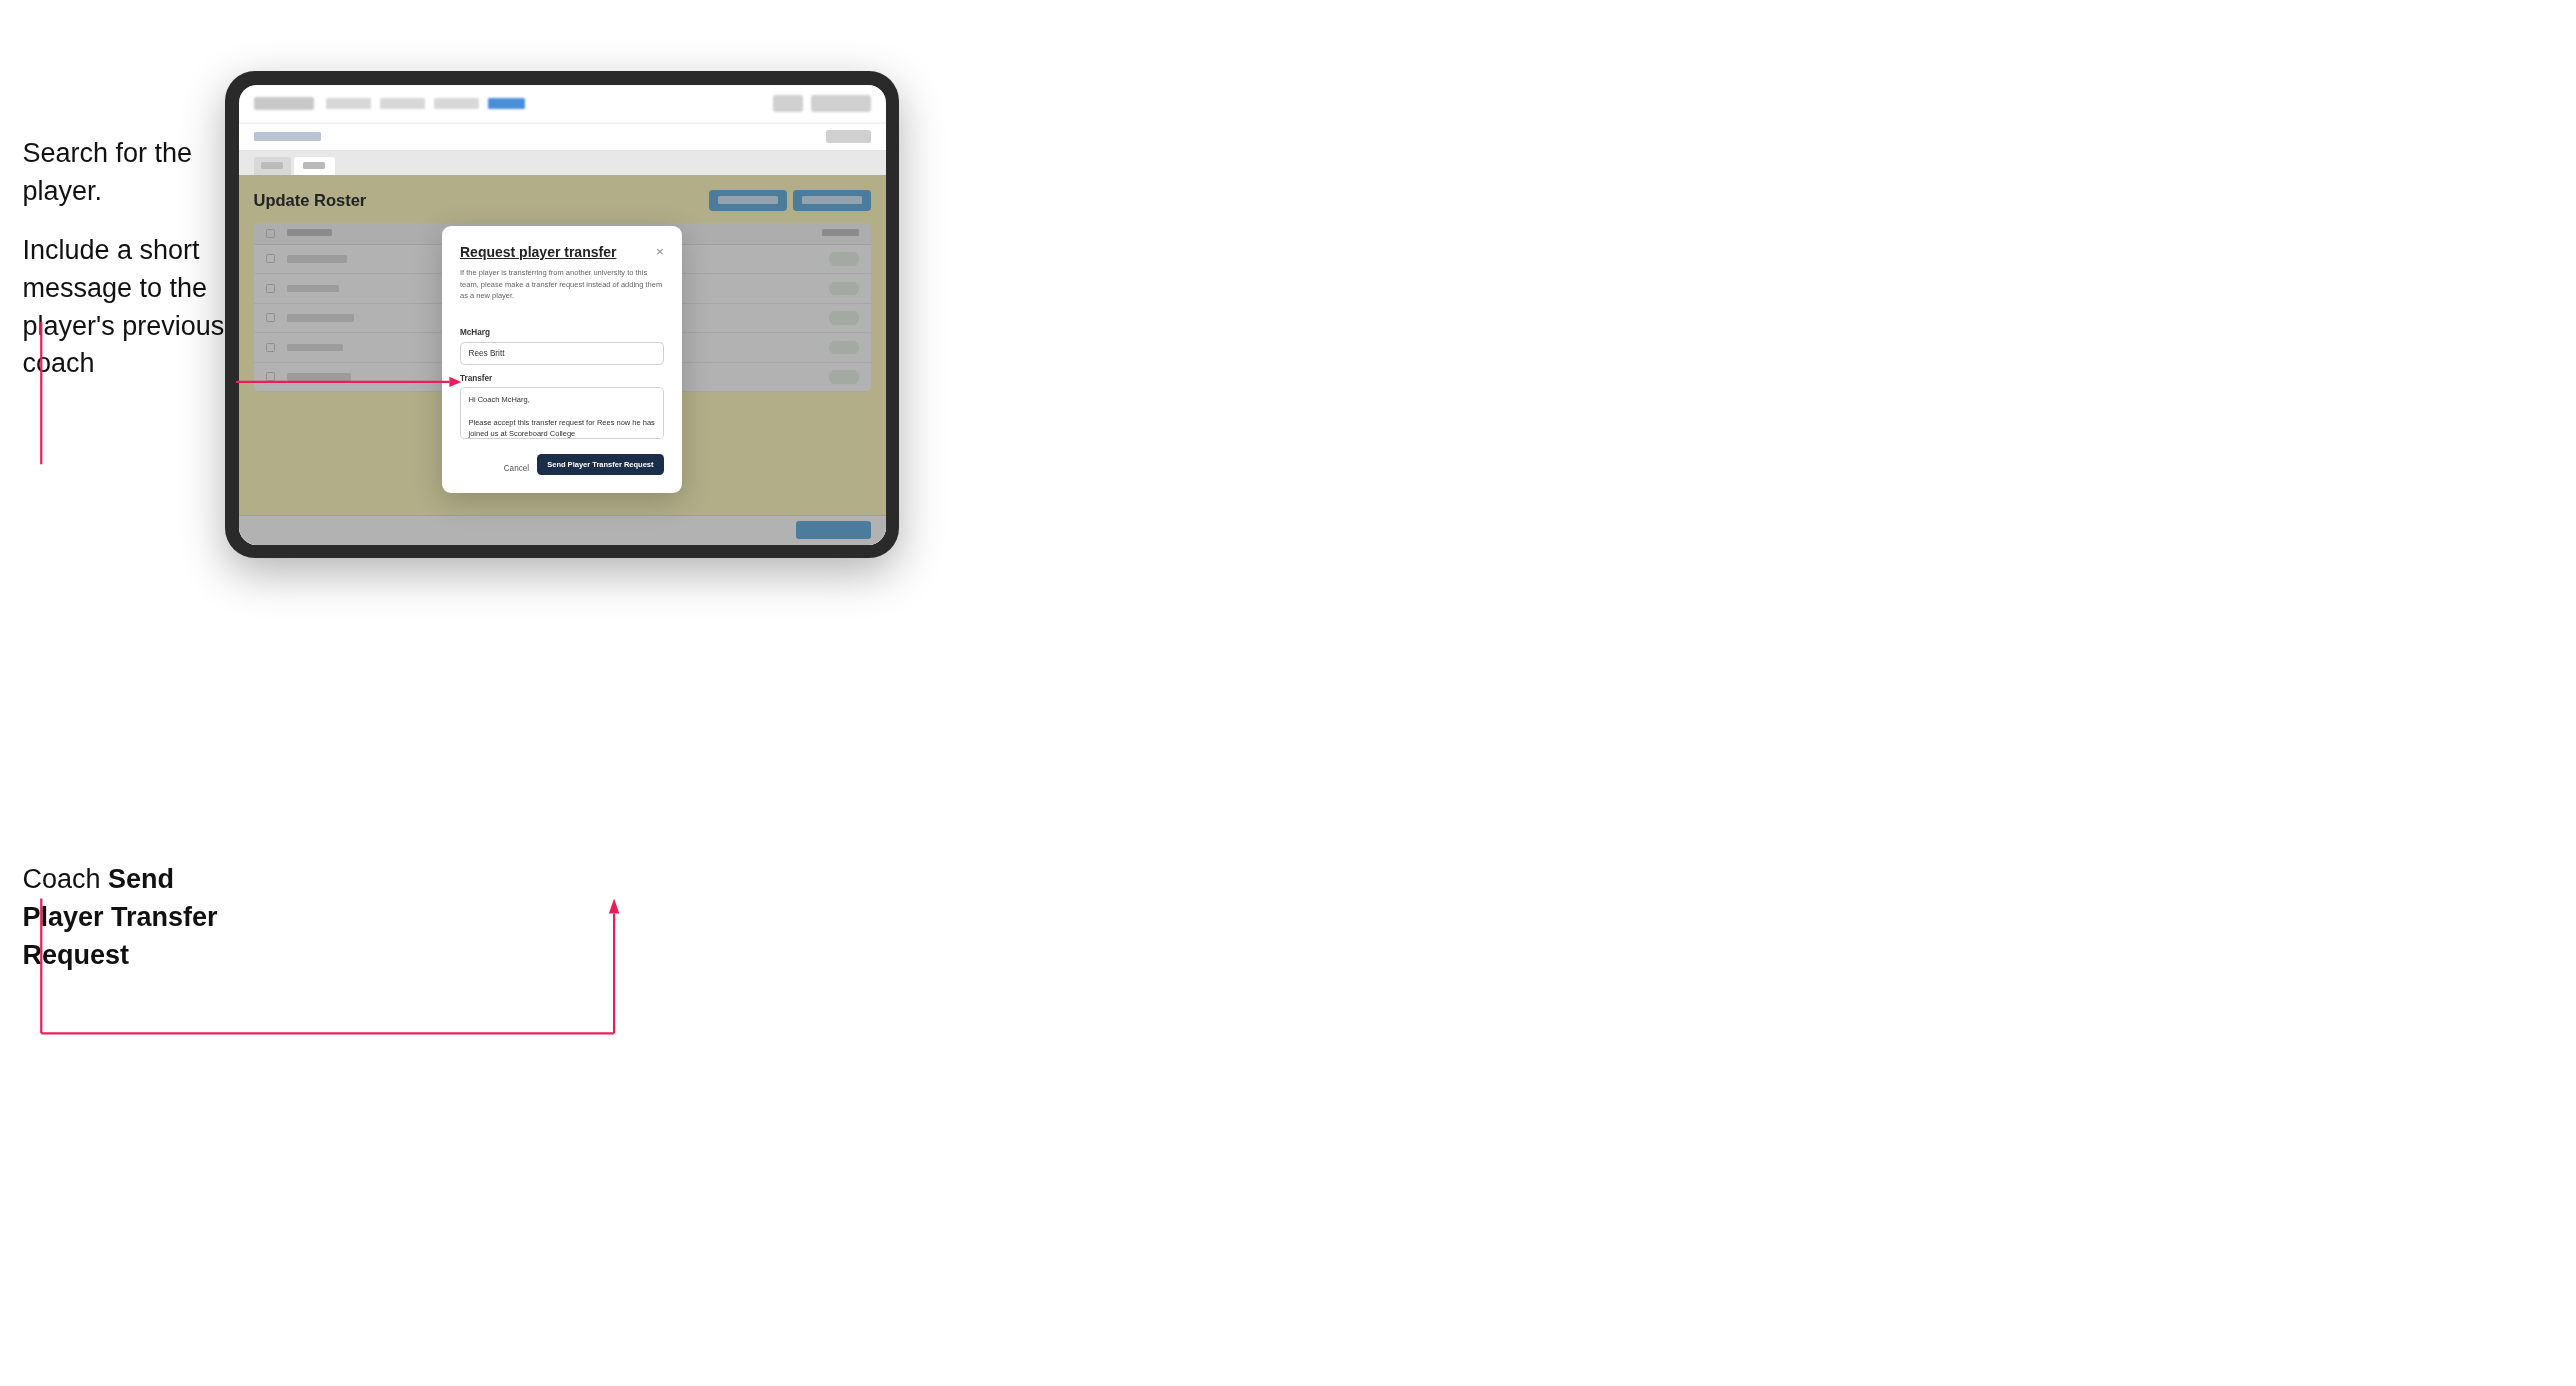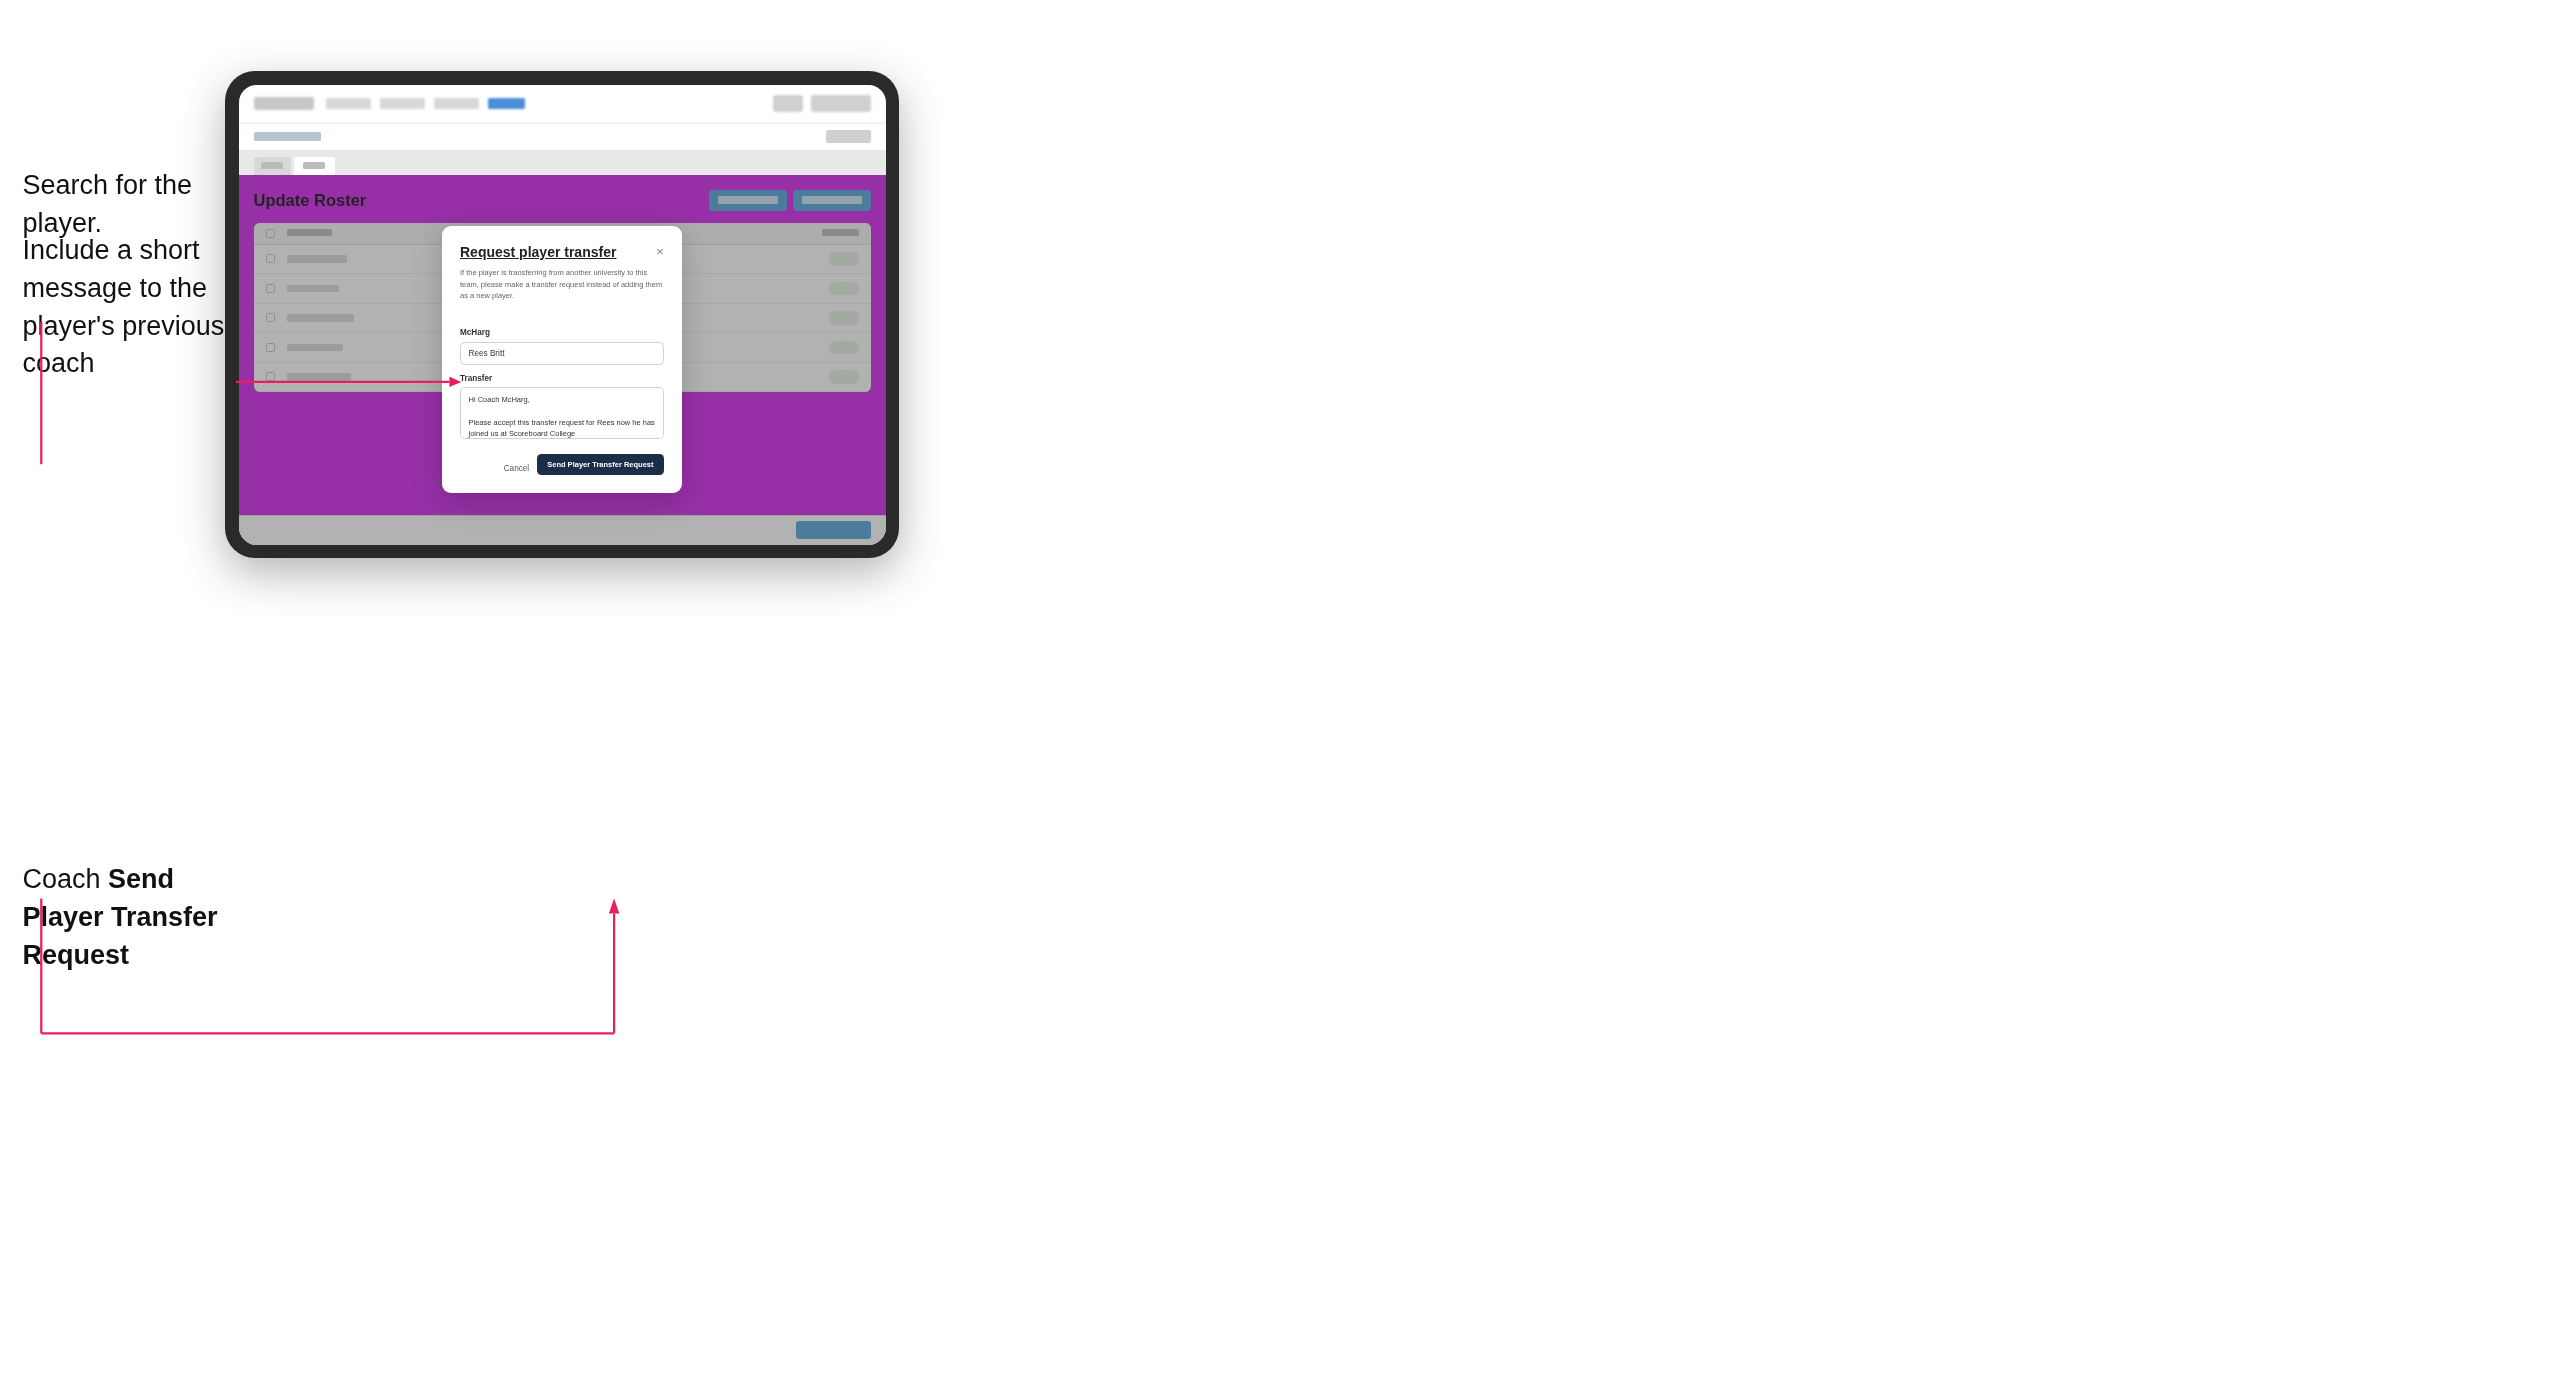--- a/index.html
+++ b/index.html
@@ -14,21 +14,20 @@
 
     
     .annotation-search {
       position: absolute;
       top: 135px;
       left: 22.5px;
       font-size: 27px;
       color: #111;
       width: 195px;
       line-height: 1.4;
-      margin-top: 32px;
     }
 
     .annotation-message {
       position: absolute;
       top: 232px;
       left: 22.5px;
       font-size: 27px;
       color: #111;
       width: 210px;
       line-height: 1.4;
@@ -177,21 +176,21 @@
 
     .tab-label {
       width: 22.5px;
       height: 7.5px;
       background: #bbb;
       border-radius: 1.5px;
     }
 
     
     .main-content {
-      background: #d946ef;
+      background: #fef9c3;
       padding: 15px;
       position: relative;
       height: calc(100% - 90px);
     }
 
     .page-title-row {
       display: flex;
       align-items: center;
       justify-content: space-between;
       margin-bottom: 12px;

